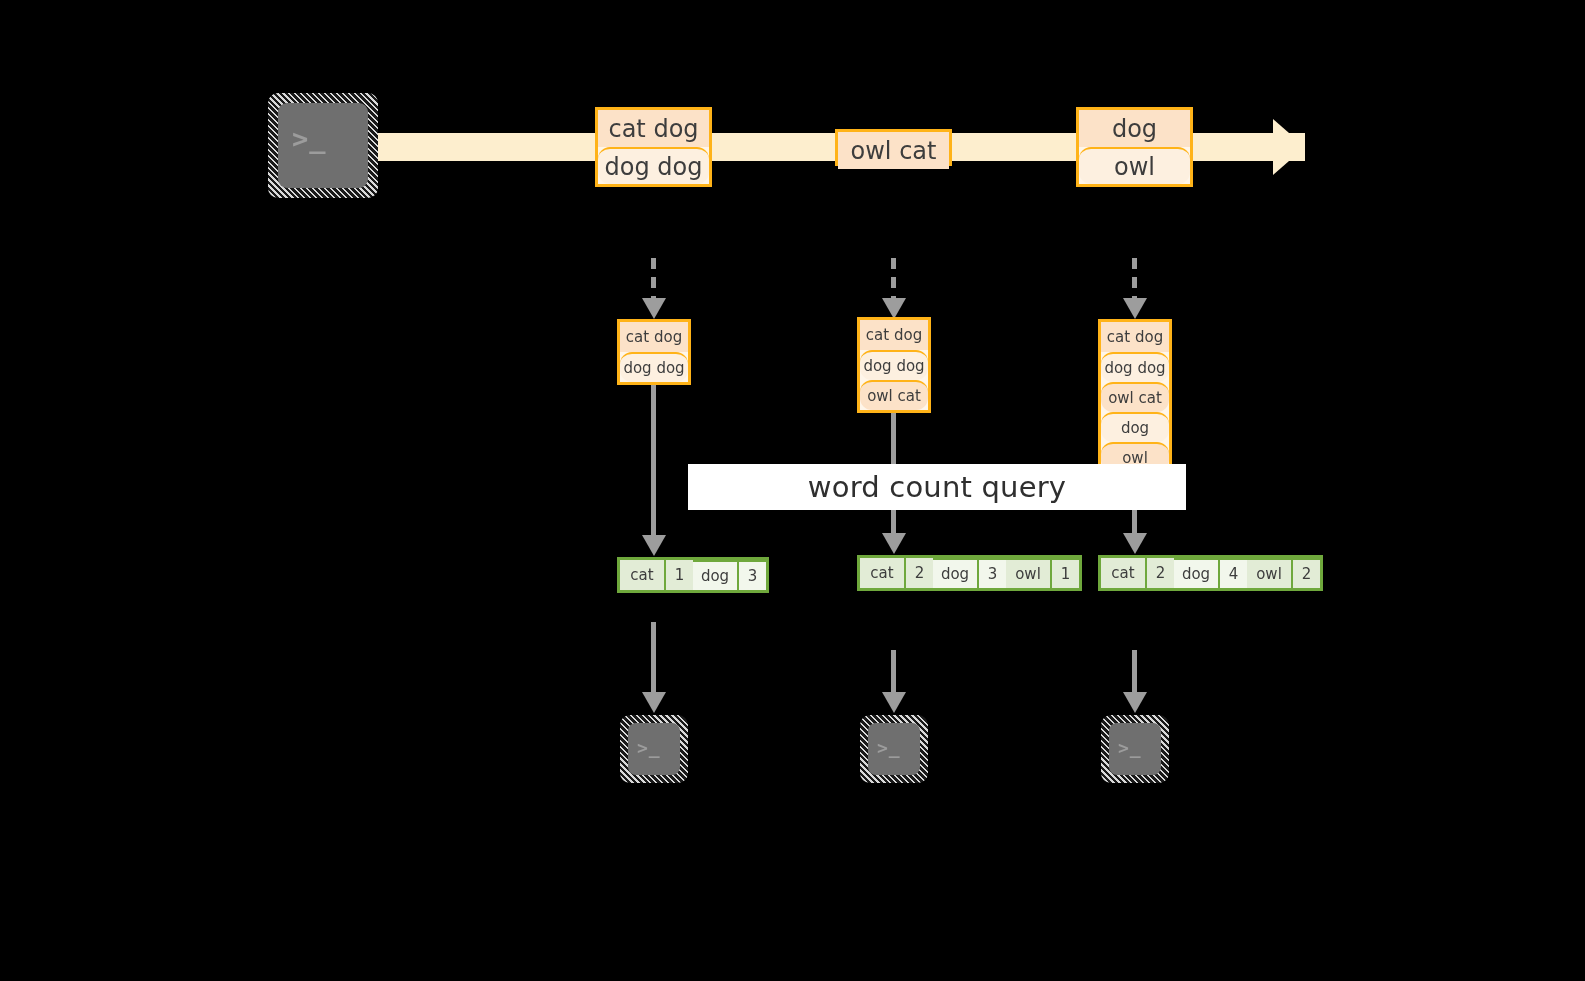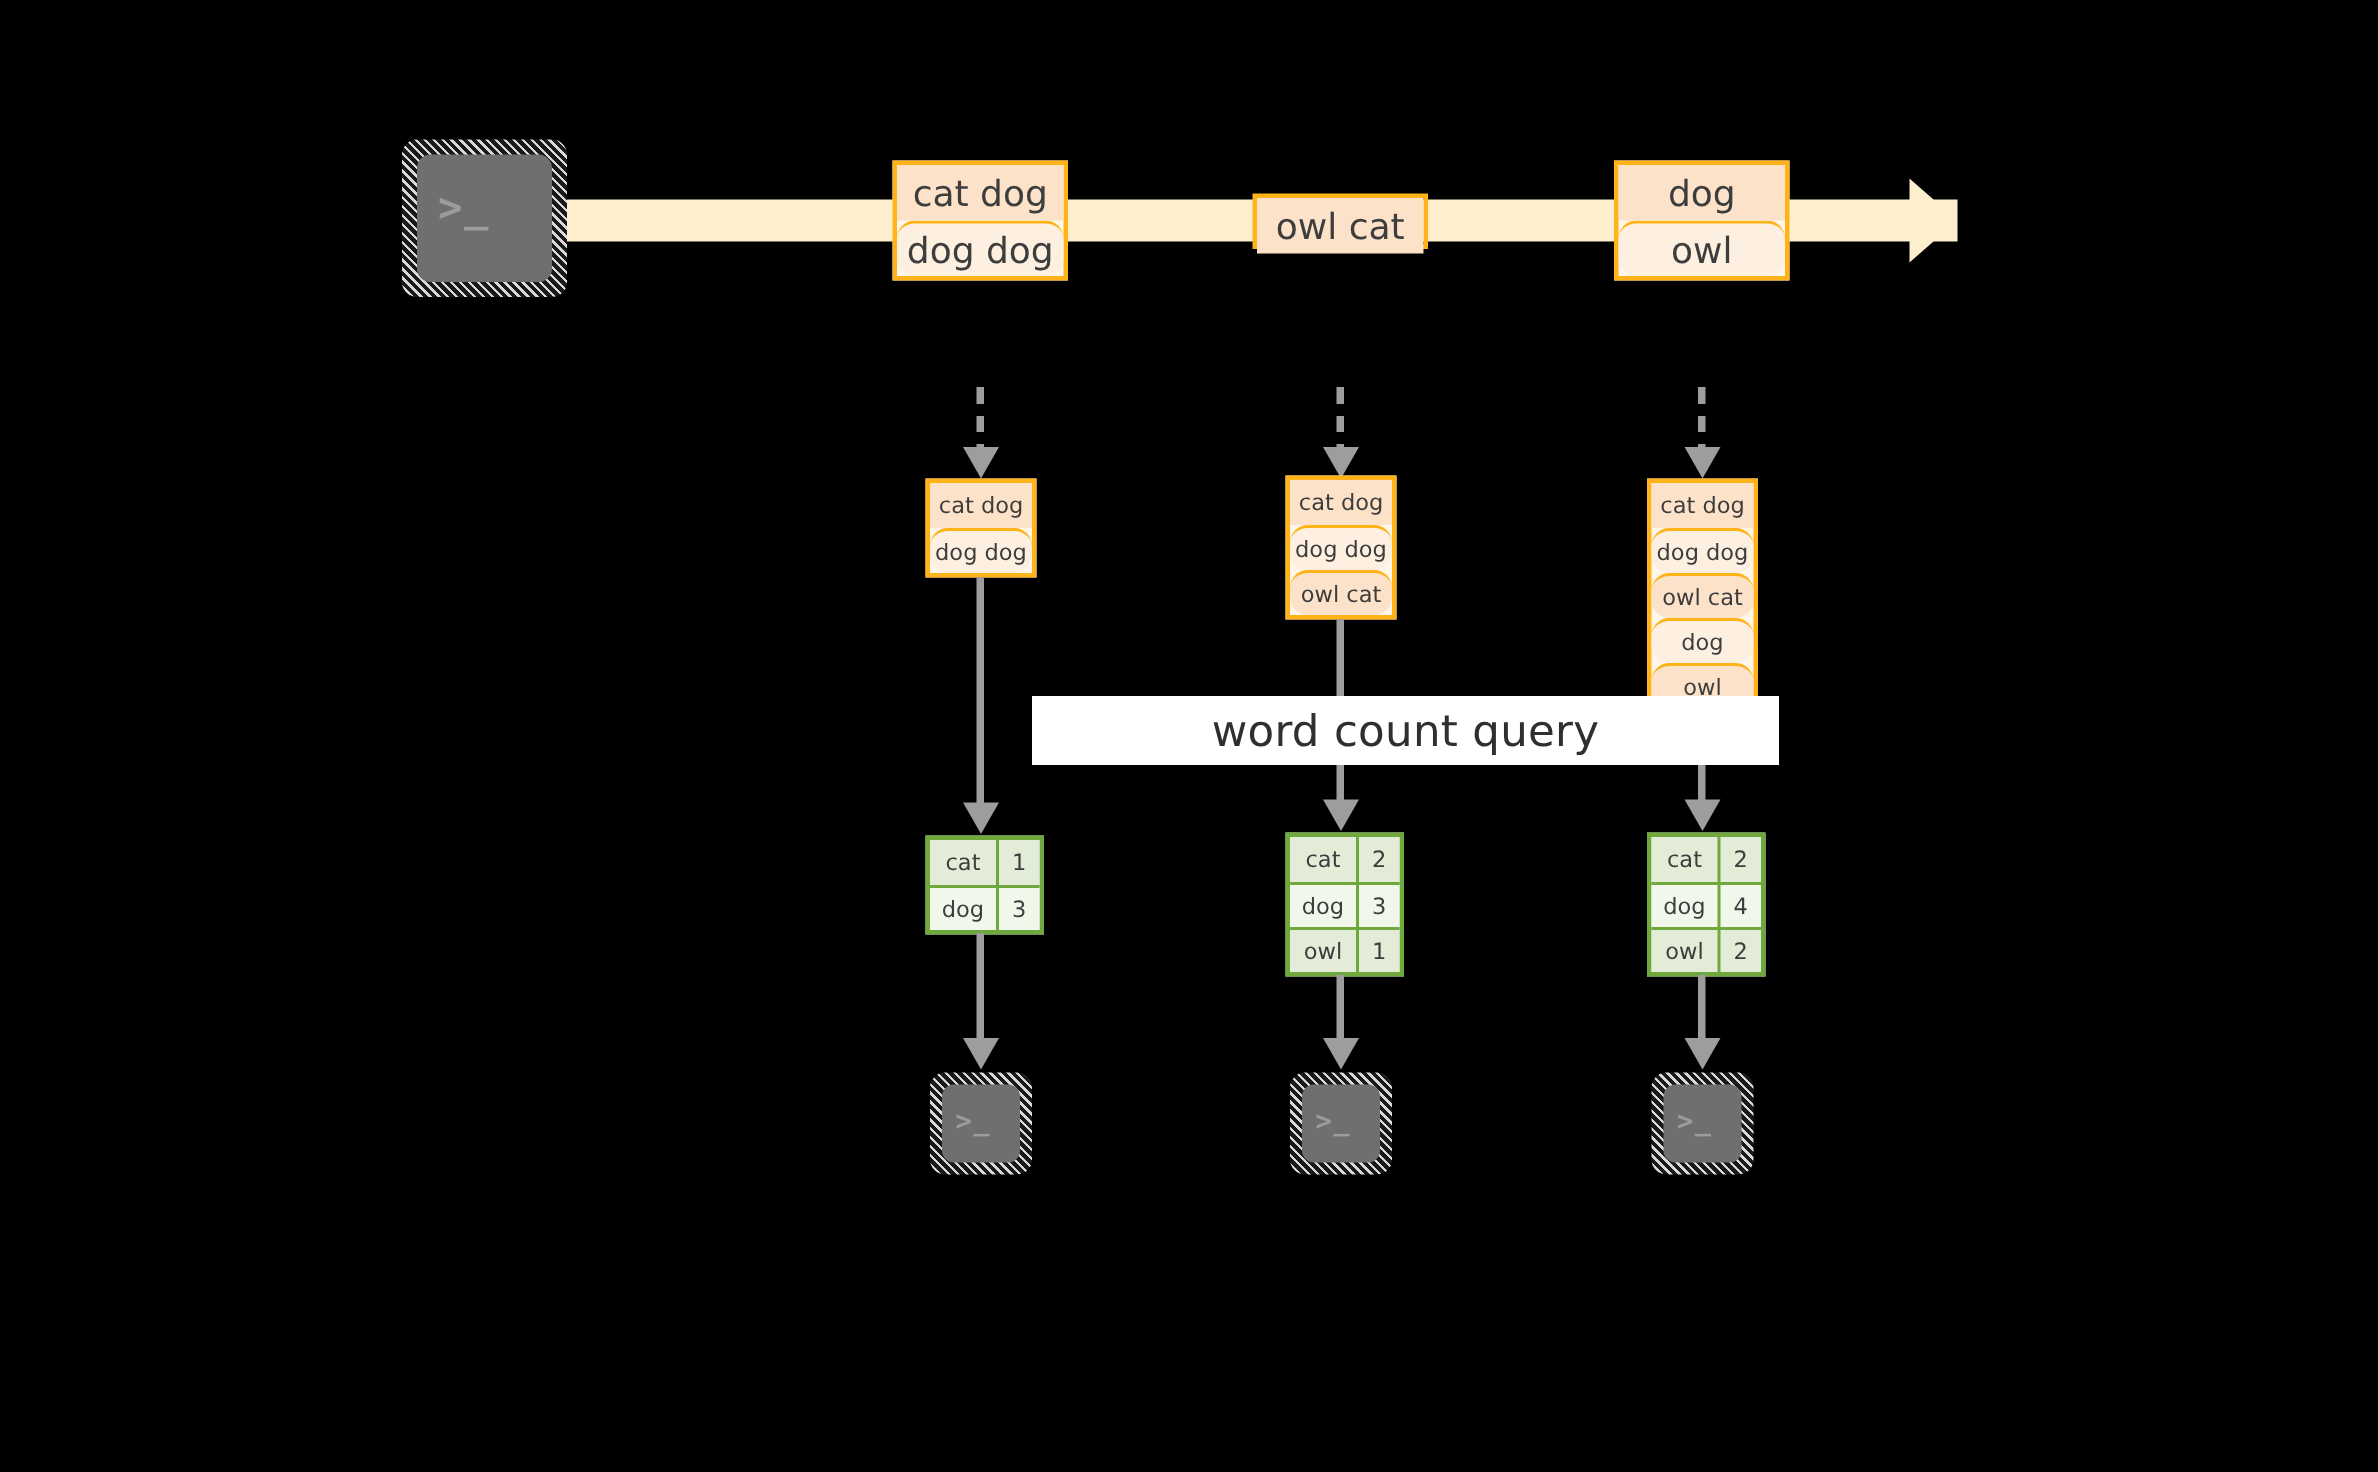--- a/index.html
+++ b/index.html
@@ -56,21 +56,21 @@
 
   
   .obox.big .orow{height:37px;font-size:24px;}
   
   .obox.sm .orow{height:30px;font-size:15px;}
 
   
   .gbox{
     position:absolute;box-sizing:border-box;
     border:3px solid #6fa83c;background:#f2f7ec;
-    display:flex;flex-direction:column;
+    display:flex;flex-direction:row;
   }
   .grow{
     display:flex;height:30px;box-sizing:border-box;
   }
   .grow + .grow{border-top:2px solid #6fa83c;}
   .gcell{
     box-sizing:border-box;display:flex;align-items:center;
     justify-content:center;font-size:15px;color:#3d3d3d;
     background:#f2f7ec;
   }

